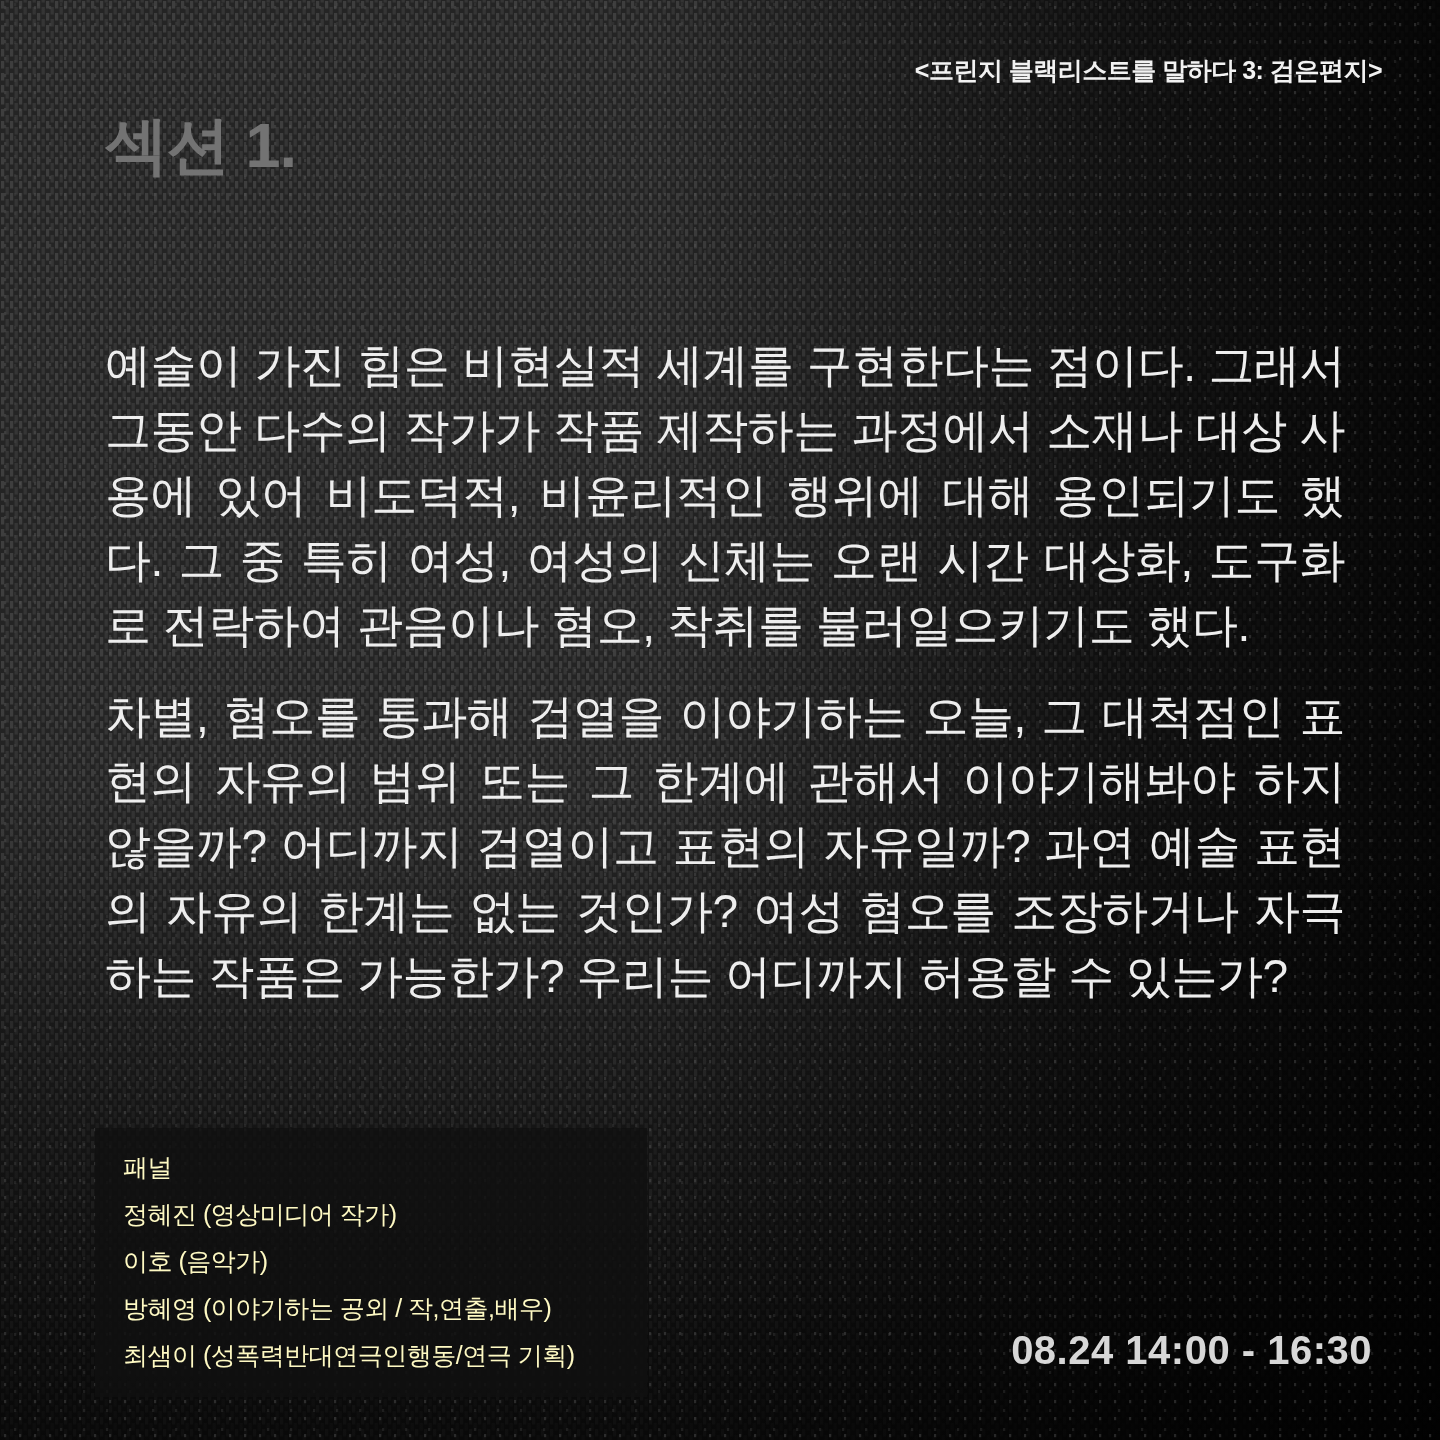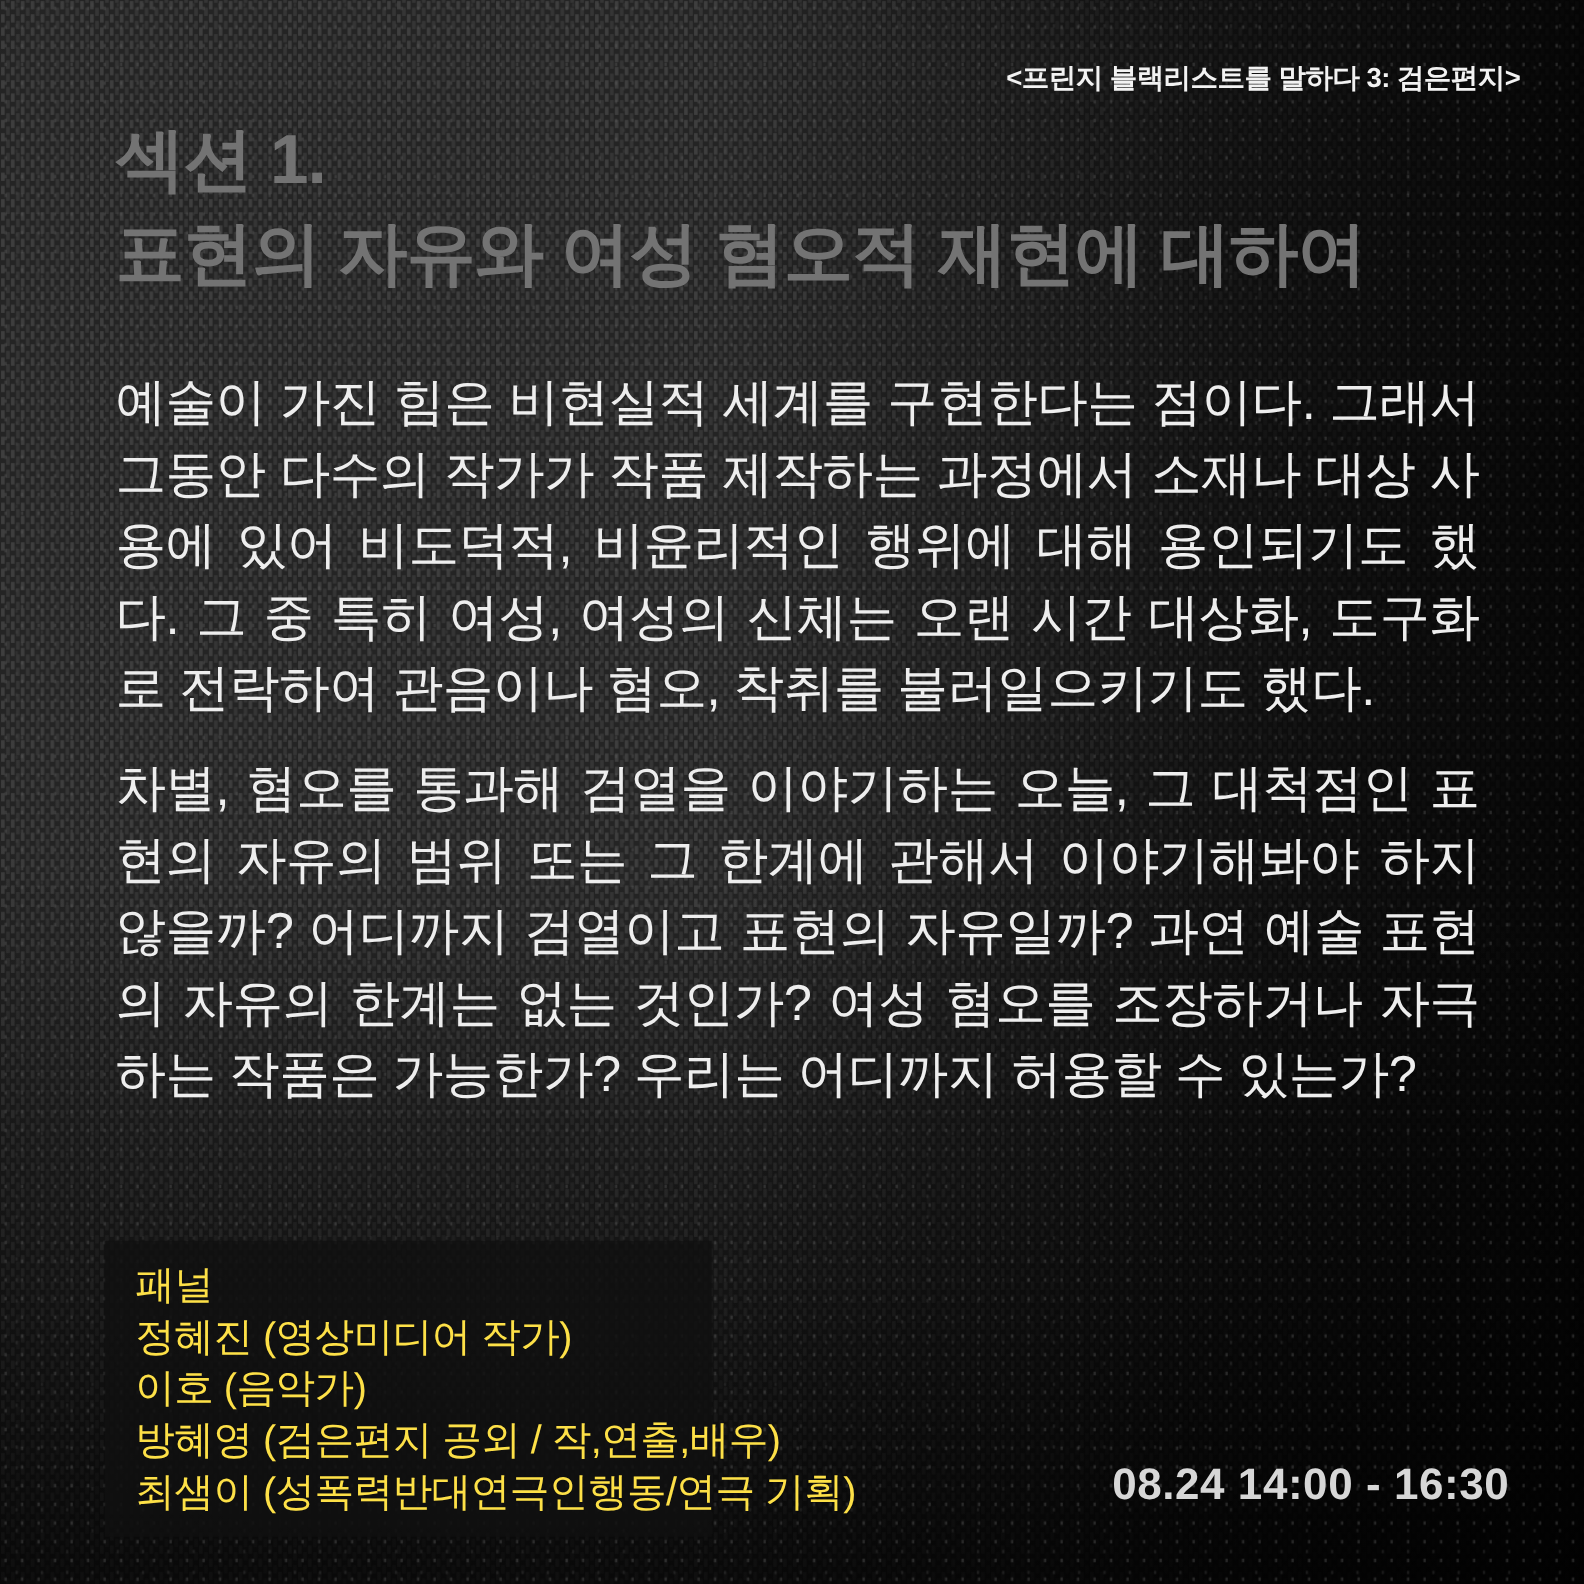--- a/index.html
+++ b/index.html
@@ -60,24 +60,24 @@
   }
   .paragraph-1 { top: 333px; }
   .paragraph-2 { top: 684px; }
   .panel-box {
     top: 1128px;
     left: 95px;
     width: 552px;
     box-sizing: border-box;
     padding: 16px 28px 18px 28px;
     background: rgba(16, 16, 16, 0.82);
-    font-size: 36px;
+    font-size: 25px;
     line-height: 47px;
     font-weight: 400;
-    color: #fde047;
+    color: #fef9c3;
     letter-spacing: -0.5px;
   }
   .panel-line { display: block; white-space: nowrap; }
   .schedule {
     top: 1318px;
     right: 68px;
     font-size: 40px;
     line-height: 64px;
     font-weight: 700;
     letter-spacing: 0.5px;
@@ -124,30 +124,29 @@
     <rect width="1440" height="1440" fill="url(#fadeRight)"></rect>
     <rect width="1440" height="1440" fill="url(#fadeBottom)"></rect>
     <rect width="1440" height="1440" fill="url(#dots1)" opacity="0.4"></rect>
     <rect width="1440" height="1440" fill="url(#dots2)" opacity="0.3"></rect>
   </svg>
 
   <div class="layer event-tag">&lt;프린지 블랙리스트를 말하다 3: 검은편지&gt;</div>
 
   <h1 class="layer title-block" style="margin:0;">
     <span class="title-line">섹션 1.</span>
-    <span class="title-line">표현의 자유와 여성 혐오적 재현에 대하여</span>
   </h1>
 
   <p class="layer body-paragraph paragraph-1">예술이 가진 힘은 비현실적 세계를 구현한다는 점이다. 그래서 그동안 다수의 작가가 작품 제작하는 과정에서 소재나 대상 사용에 있어 비도덕적, 비윤리적인 행위에 대해 용인되기도 했다. 그 중 특히 여성, 여성의 신체는 오랜 시간 대상화, 도구화로 전락하여 관음이나 혐오, 착취를 불러일으키기도 했다.</p>
 
   <p class="layer body-paragraph paragraph-2">차별, 혐오를 통과해 검열을 이야기하는 오늘, 그 대척점인 표현의 자유의 범위 또는 그 한계에 관해서 이야기해봐야 하지 않을까? 어디까지 검열이고 표현의 자유일까? 과연 예술 표현의 자유의 한계는 없는 것인가? 여성 혐오를 조장하거나 자극하는 작품은 가능한가? 우리는 어디까지 허용할 수 있는가?</p>
 
   <div class="layer panel-box">
     <span class="panel-line">패널</span>
     <span class="panel-line">정혜진 (영상미디어 작가)</span>
     <span class="panel-line">이호 (음악가)</span>
-    <span class="panel-line">방혜영 (검은편지 공외 / 작,연출,배우)</span>
+    <span class="panel-line">방혜영 (이야기하는 공외 / 작,연출,배우)</span>
     <span class="panel-line">최샘이 (성폭력반대연극인행동/연극 기획)</span>
   </div>
 
   <div class="layer schedule">08.24 14:00 - 16:30</div>
 
 </div>
 
 </body></html>

